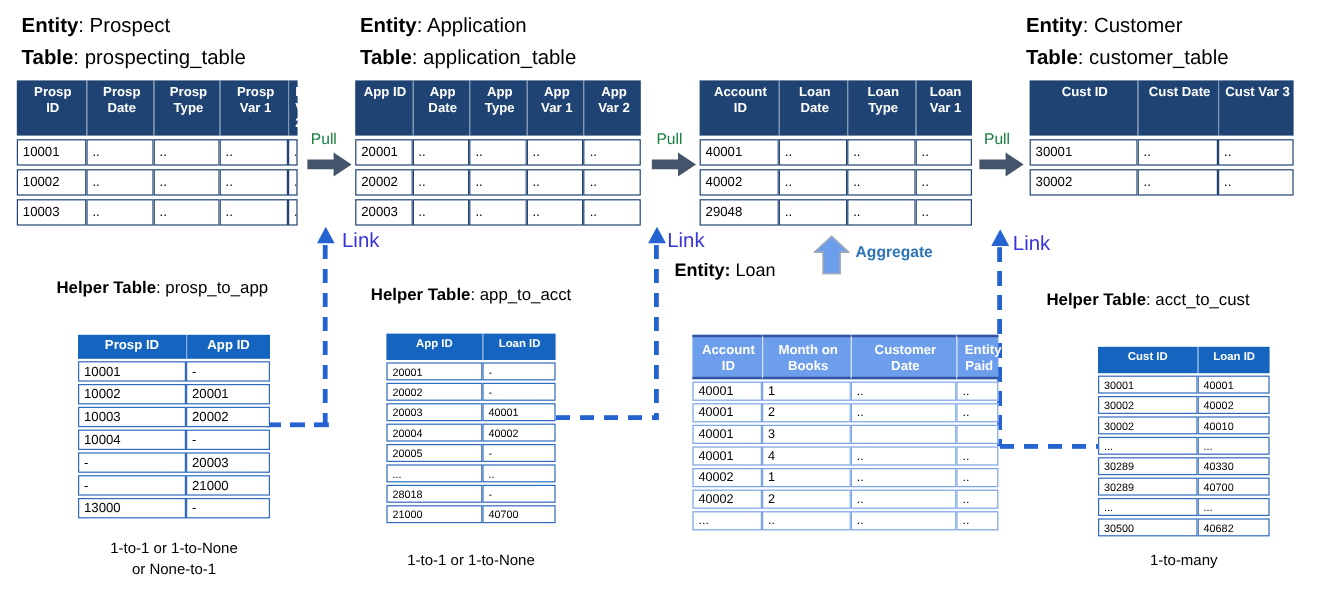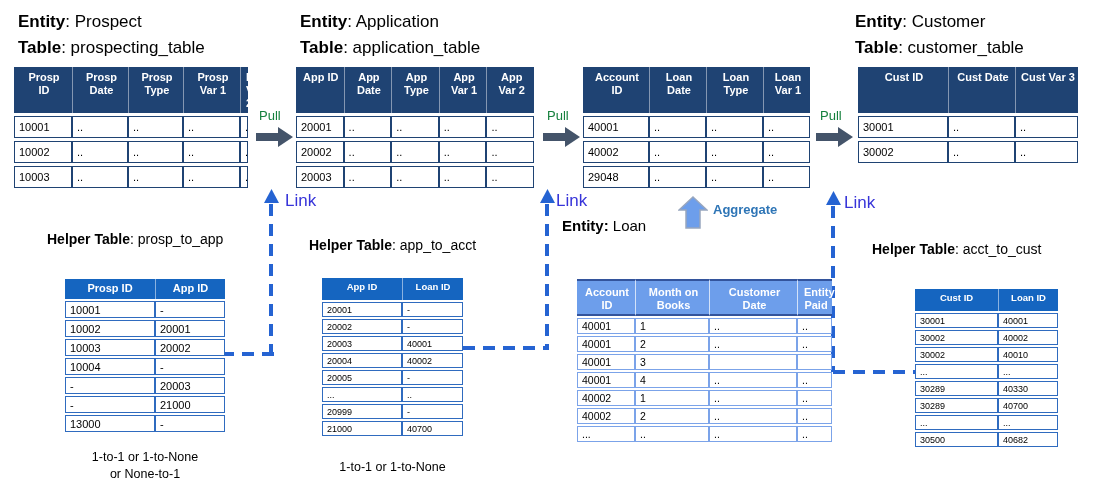--- a/index.html
+++ b/index.html
@@ -390,21 +390,21 @@
         </tr>
         <tr>
           <td>20005</td>
           <td>-</td>
         </tr>
         <tr>
           <td>...</td>
           <td>..</td>
         </tr>
         <tr>
-          <td>20999</td>
+          <td>28018</td>
           <td>-</td>
         </tr>
         <tr>
           <td>21000</td>
           <td>40700</td>
         </tr>
       </tbody>
     </table>
   <div class="caption" style="left:310px;top:459px;width:165px">1-to-1 or 1-to-None</div>
 
@@ -446,14 +446,15 @@
         <tr>
           <td>...</td>
           <td>...</td>
         </tr>
         <tr>
           <td>30500</td>
           <td>40682</td>
         </tr>
       </tbody>
     </table>
+  <div class="caption" style="left:913px;top:459px;width:147px">1-to-many</div>
 
 </div>
 
 </body></html>

